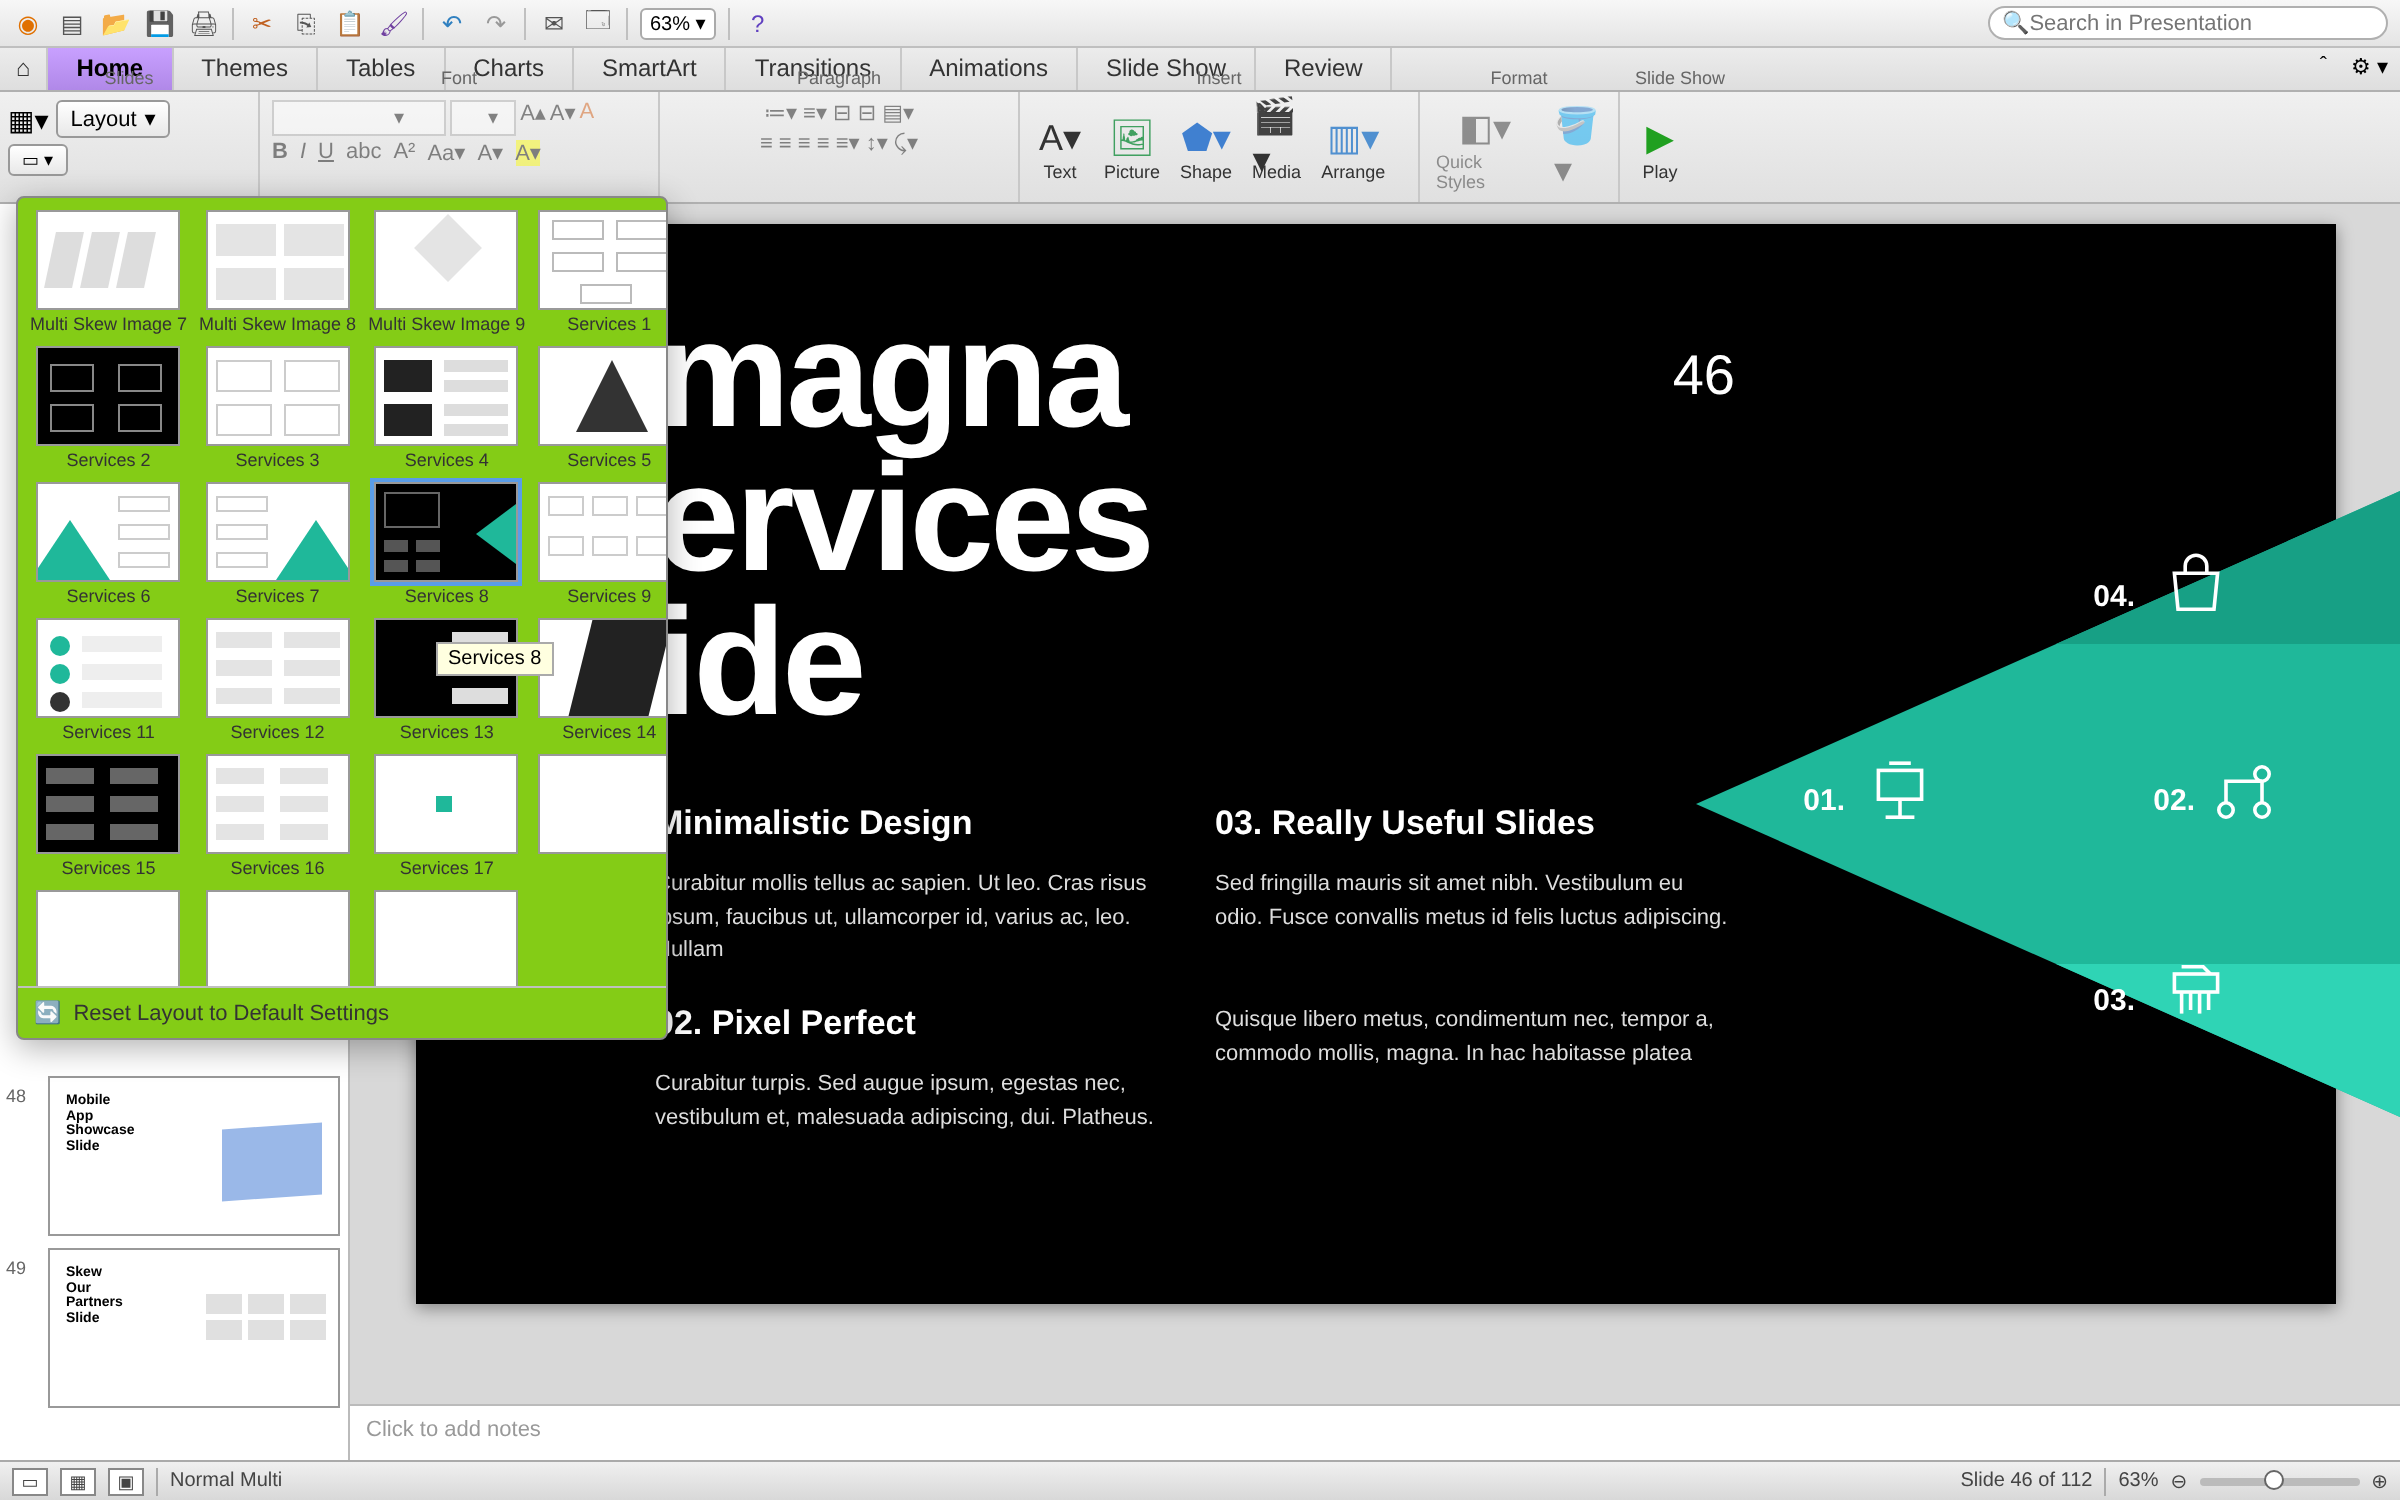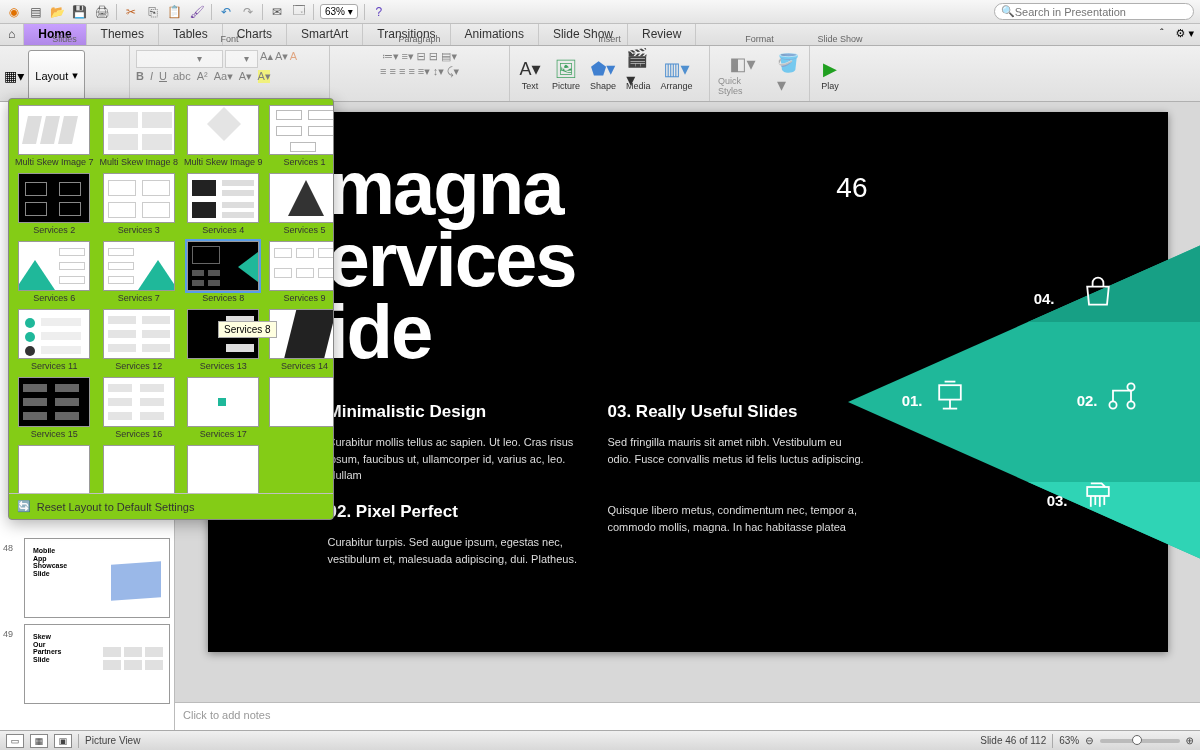--- a/index.html
+++ b/index.html
@@ -21,21 +21,21 @@
 .ribbon-tabs .spacer { flex: 1; }
 .ribbon-tabs .rctl { padding: 3px 6px; }
 
 
 .ribbon { height: 56px; background: linear-gradient(#f0f0f0,#e0e0e0); border-bottom: 1px solid #b0b0b0; display: flex; }
 .rgroup { border-right: 1px solid #c8c8c8; padding: 2px 4px; display: flex; flex-direction: column; position: relative; }
 .rgroup .title { font-size: 9px; color: #666; text-align: center; position: absolute; top: -12px; left: 0; right: 0; }
 .rgroup .body { display: flex; gap: 2px; flex: 1; align-items: center; }
 .rbtn { display: flex; flex-direction: column; align-items: center; padding: 2px 4px; font-size: 9px; color: #333; cursor: pointer; }
 .rbtn .ic { width: 24px; height: 24px; display: flex; align-items: center; justify-content: center; font-size: 18px; }
-.layout-btn { border: 1px solid #999; border-radius: 3px; background: linear-gradient(#fff,#e8e8e8); padding: 18px 6px; font-size: 11px; display: flex; align-items: center; gap: 4px; }
+.layout-btn { border: 1px solid #999; border-radius: 3px; background: linear-gradient(#fff,#e8e8e8); padding: 2px 6px; font-size: 11px; display: flex; align-items: center; gap: 4px; }
 
 
 .main { position: absolute; top: 102px; bottom: 20px; left: 0; right: 0; display: flex; }
 .sidebar { width: 175px; background: #fff; border-right: 1px solid #bbb; overflow: hidden; position: relative; }
 .sidebar .thumb { margin: 6px 4px 2px 24px; border: 1px solid #999; background: #fff; height: 80px; position: relative; }
 .sidebar .num { position: absolute; left: -22px; top: 4px; font-size: 9px; color: #666; }
 .sidebar .t48-img { position: absolute; right: 8px; top: 24px; width: 50px; height: 36px; background: #9ab8e8; transform: skewY(-4deg); }
 .sidebar .t48-txt { position: absolute; left: 8px; top: 8px; font-size: 7px; font-weight: bold; line-height: 1.1; }
 .sidebar .t49-txt { position: absolute; left: 8px; top: 8px; font-size: 7px; font-weight: bold; line-height: 1.1; }
 
@@ -262,21 +262,21 @@
             <p>Quisque libero metus, condimentum nec, tempor a, commodo mollis, magna. In hac habitasse platea</p>
         </div>
 
         <div class="tri-big"></div>
         <div class="tri-s1"></div>
         <div class="tri-s2"></div>
 
         <div class="tnum" style="right:245px;top:280px">01.</div>
         <div class="tnum" style="right:70px;top:280px">02.</div>
         <div class="tnum" style="right:100px;top:380px">03.</div>
-        <div class="tnum" style="right:113px;top:178px">04.</div>
+        <div class="tnum" style="right:100px;top:178px">04.</div>
 
         <div class="ticon" style="right:200px;top:266px"><svg viewBox="0 0 40 40">
               <rect x="8" y="8" width="24" height="16"></rect>
               <line x1="20" y1="24" x2="20" y2="34"></line>
               <line x1="12" y1="34" x2="28" y2="34"></line>
               <line x1="14" y1="4" x2="26" y2="4"></line>
             </svg></div>
         <div class="ticon" style="right:28px;top:266px"><svg viewBox="0 0 40 40">
               <circle cx="10" cy="30" r="4"></circle>
               <circle cx="30" cy="10" r="4"></circle>
@@ -498,21 +498,21 @@
     <span>Reset Layout to Default Settings</span>
   </div>
 </div>
 <div class="tooltip-pop">Services 8</div>
 
 <div class="status">
   <div class="vbtn">▭</div>
   <div class="vbtn">▦</div>
   <div class="vbtn">▣</div>
   <span style="border-left:1px solid #aaa;height:14px"></span>
-  <span>Picture View</span>
+  <span>Normal Multi</span>
   <div class="sprc"></div>
   <span>Slide 46 of 112</span>
   <span style="border-left:1px solid #aaa;height:14px"></span>
   <span>63%</span>
   <span>⊖</span>
   <div class="zoom-slider">
       <div class="knob"></div>
     </div>
   <span>⊕</span>
 </div>

